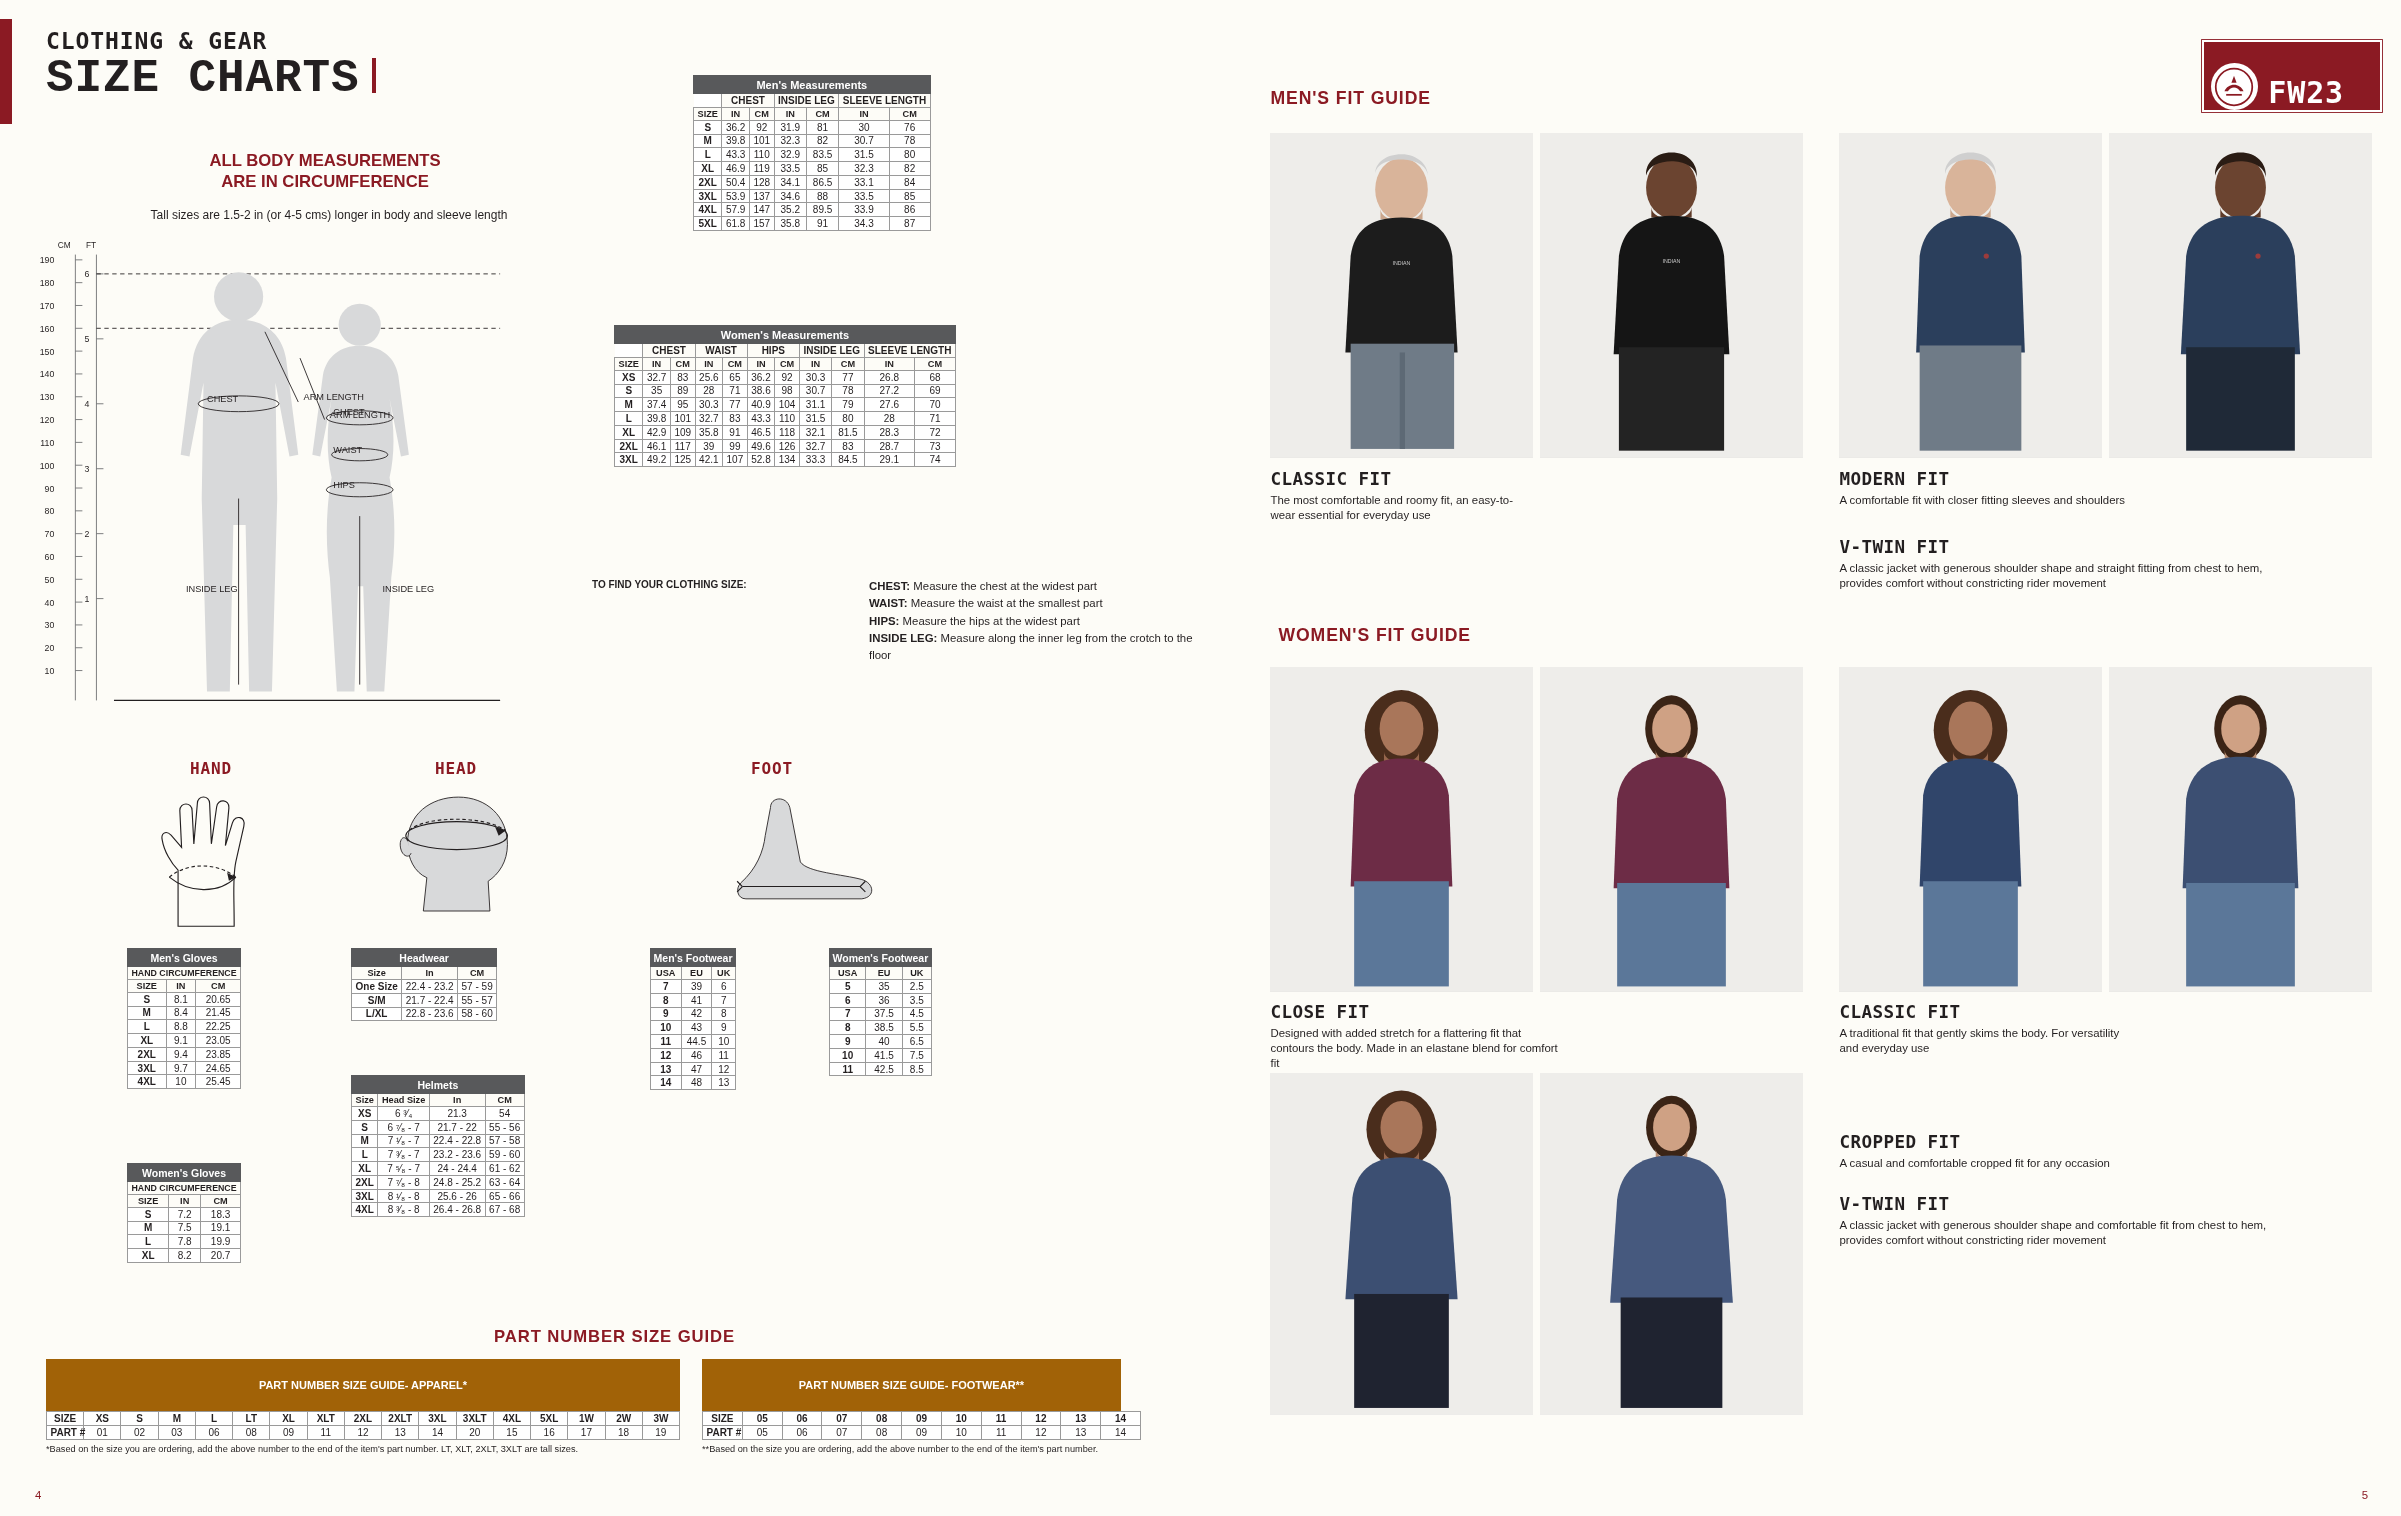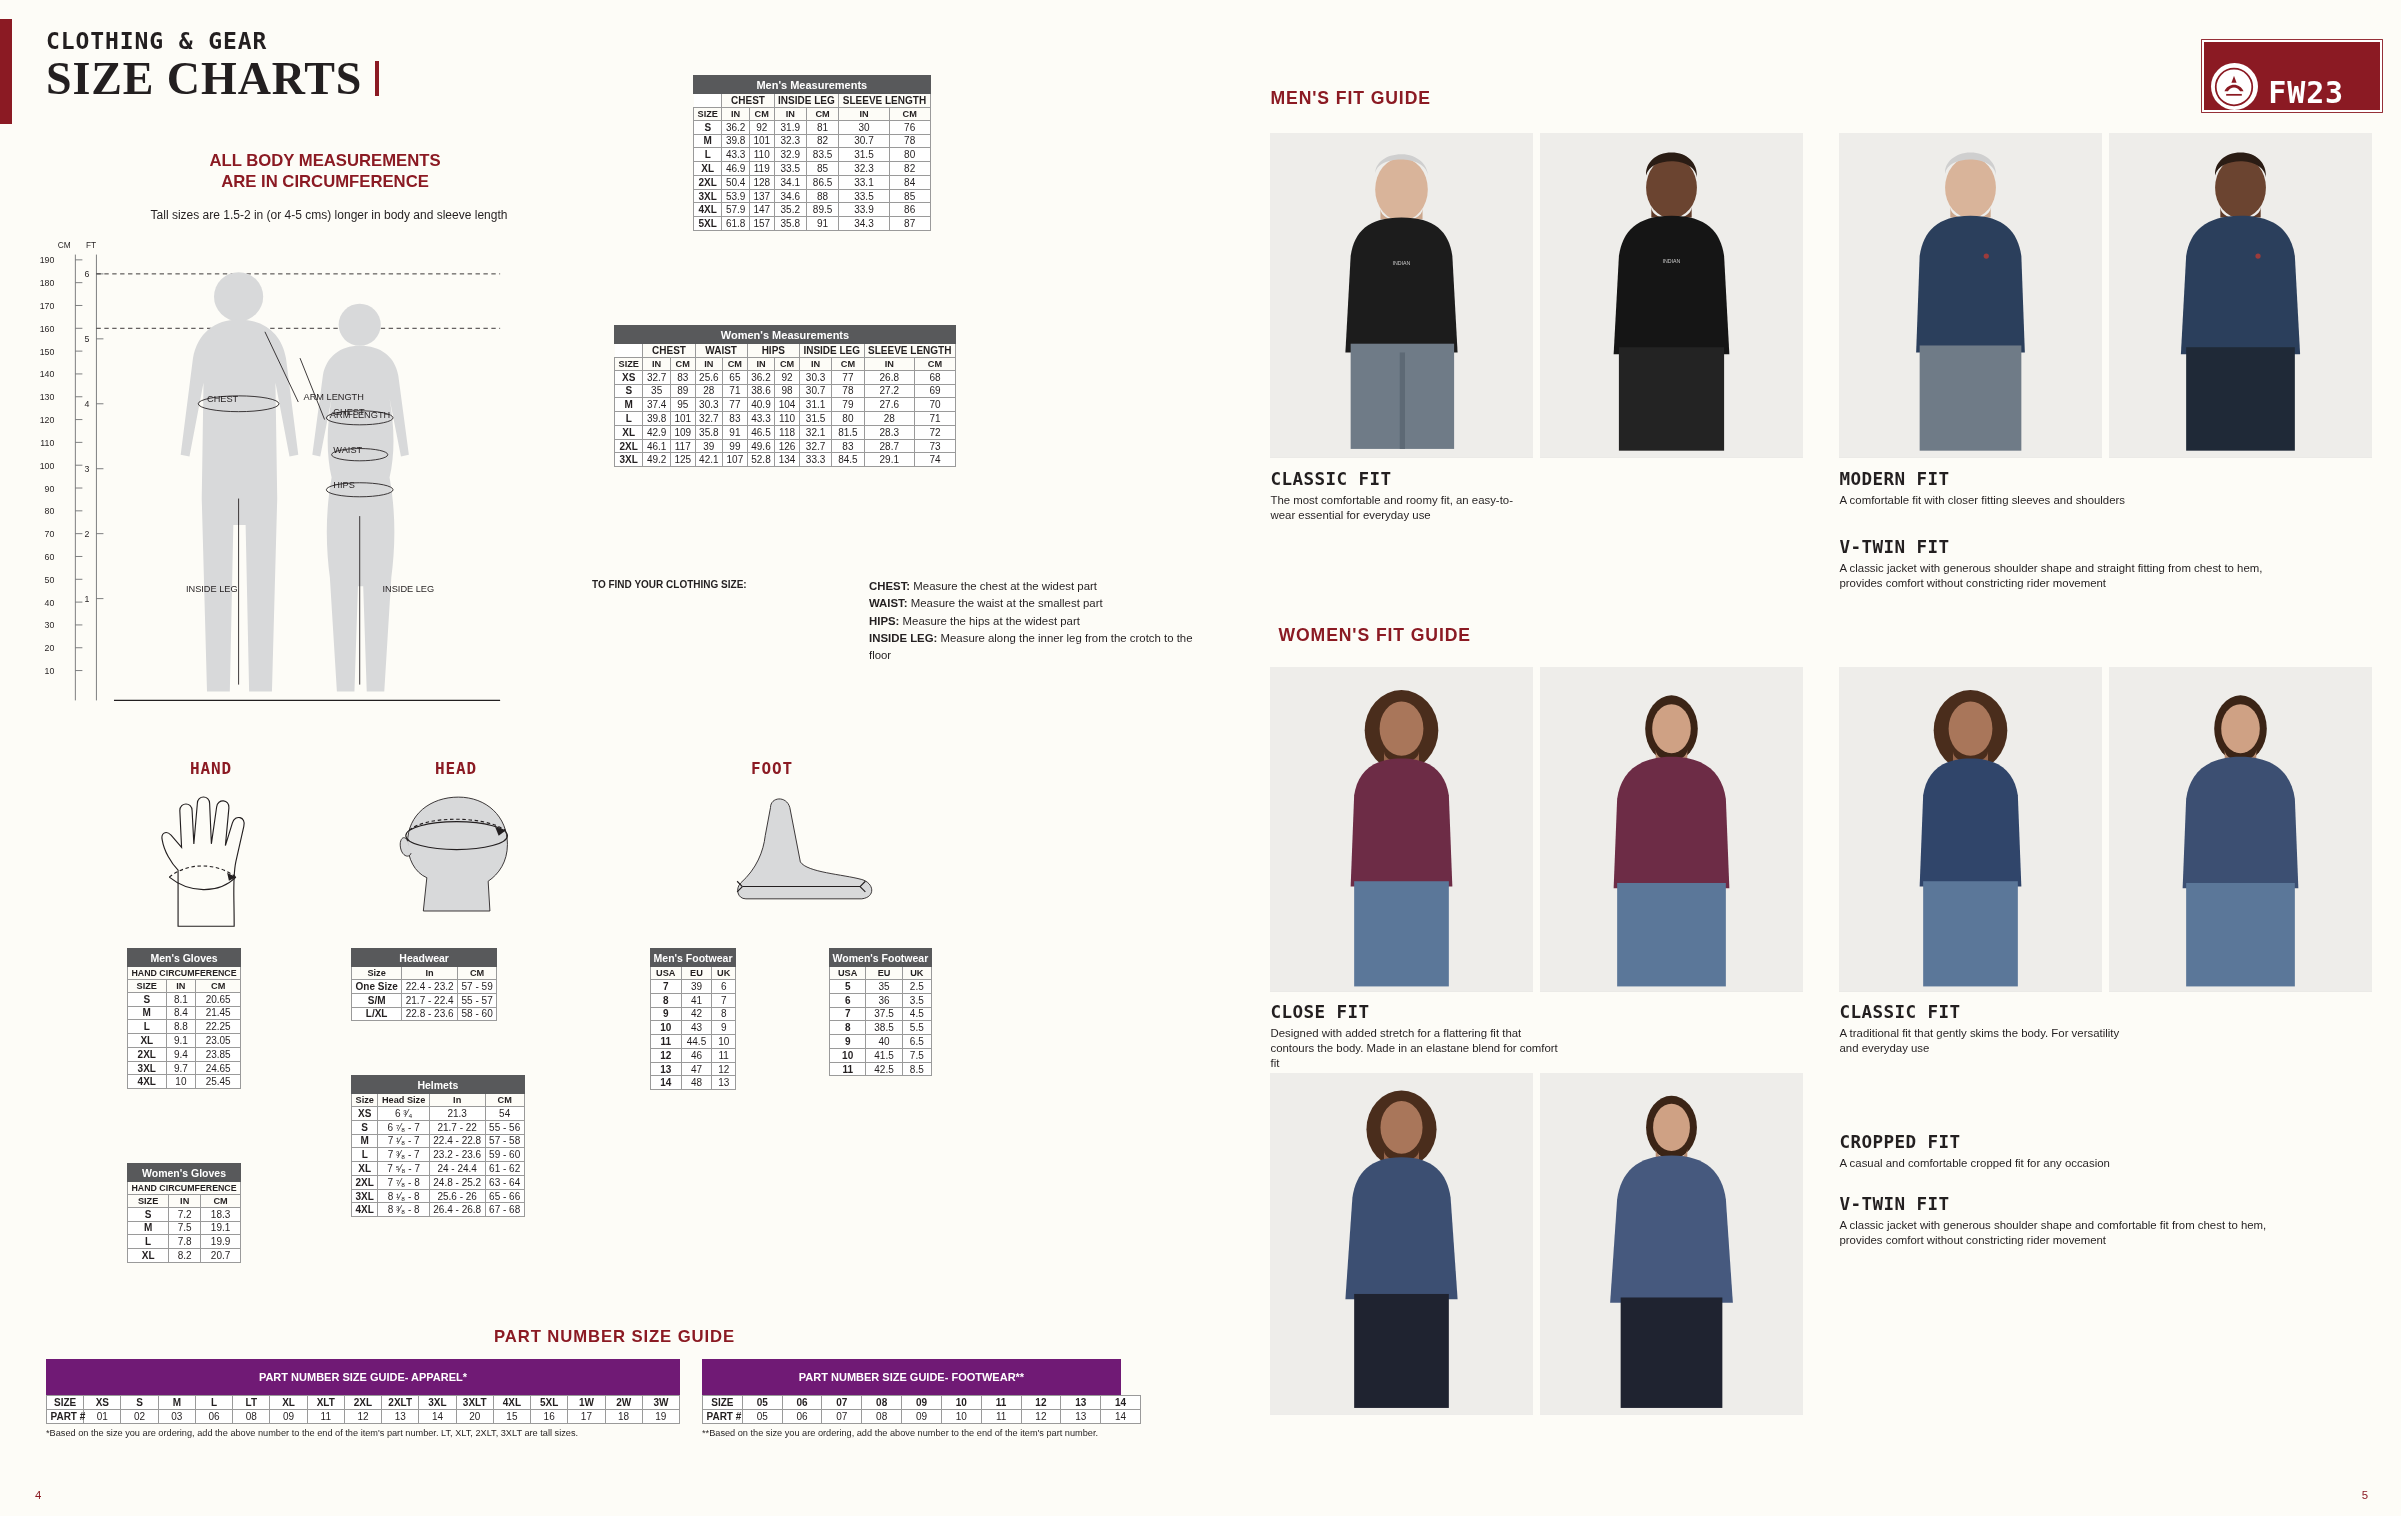--- a/index.html
+++ b/index.html
@@ -12,21 +12,21 @@
     position:relative;
   }
   .page{position:absolute;inset:0;display:flex;}
   .left{width:1229px;position:relative;}
   .right{width:1173px;position:relative;background:#fdfcf7;}
 
   
   .brandbar{position:absolute;left:0;top:19.3px;width:12.3px;height:105px;background:#8b1a23;}
   .title-wrap{position:absolute;left:46px;top:28px;}
   .t1{font-family:"DejaVu Sans Mono", monospace;font-weight:bold;letter-spacing:0.9px;font-size:23px;color:#231f20;}
-  .t2{font-family:Liberation Serif, serif;font-weight:bold;font-size:46px;color:#231f20;letter-spacing:0.9px;line-height:1;margin-top:1.8px;}
+  .t2{font-family:Liberation Mono, monospace;font-weight:bold;font-size:46px;color:#231f20;letter-spacing:0.9px;line-height:1;margin-top:1.8px;}
   .t2 .bar{display:inline-block;width:4.4px;height:35px;background:#8b1a23;vertical-align:-2.6px;margin-left:12.3px;}
 
   .subtitle{position:absolute;left:158px;top:151px;width:334px;text-align:center;color:#8b1a23;font-weight:bold;font-size:16.7px;line-height:1.25;font-family:"Liberation Sans",sans-serif;}
   .subnote{position:absolute;left:83px;top:208px;width:492px;text-align:center;font-size:12px;color:#231f20;}
 
   
   table.t{border-collapse:collapse;font-size:10px;}
   table.t th,table.t td{border:0.9px solid #9a9a9a;padding:0.9px 3.5px;text-align:center;white-space:nowrap;}
   table.t tbody td{background:#fff;}
   table.t tbody td.sz{font-weight:bold;}
@@ -41,21 +41,21 @@
   .findsize{position:absolute;left:592px;top:578px;width:325px;font-size:10px;line-height:1.45;}
   .findsize .h{font-weight:bold;margin-bottom:3.5px;}
   .rightcol{position:absolute;left:869px;top:578px;width:325px;font-size:11.4px;line-height:1.45;}
   .rightcol b{font-weight:bold;}
 
   
   .hdr-small{color:#8b1a23;font-weight:bold;font-size:16px;letter-spacing:0.9px;font-family:"DejaVu Sans Mono",monospace;}
 
   
   .pn-title{position:absolute;left:0;top:1327px;width:1229px;text-align:center;color:#8b1a23;font-weight:bold;font-size:16.7px;letter-spacing:0.9px;font-family:"Liberation Sans",sans-serif;}
-  .pn-head{background:#701a75;color:#fff;font-weight:bold;font-size:11px;text-align:center;padding:12px;}
+  .pn-head{background:#a16207;color:#fff;font-weight:bold;font-size:11px;text-align:center;padding:20px;}
   .footnote{font-size:9.2px;line-height:1.3;}
   .pageno{position:absolute;bottom:16px;font-size:11.4px;color:#8b1a23;}
 
   
   .fw-badge{position:absolute;right:19.3px;top:40px;width:176px;height:68px;background:#8b1a23;border:2.6px solid #fff;box-shadow:0 0 0 0.9px #8b1a23;display:flex;align-items:flex-end;justify-content:flex-start;}
   .fw-badge .logo{width:47px;height:47px;border-radius:50%;background:#fff;margin-left:7px;display:flex;align-items:center;justify-content:center;}
   .fw-badge .fwtxt{color:#fff;font-family:"DejaVu Sans Mono",monospace;font-weight:bold;font-size:30px;margin-left:10.5px;letter-spacing:0.9px;}
 
   .guide-h{color:#8b1a23;font-weight:bold;font-size:17.6px;letter-spacing:0.9px;font-family:"Liberation Sans",sans-serif;}
   .fit-name{font-family:"DejaVu Sans Mono",monospace;font-weight:bold;font-size:17.6px;letter-spacing:0.4px;}

